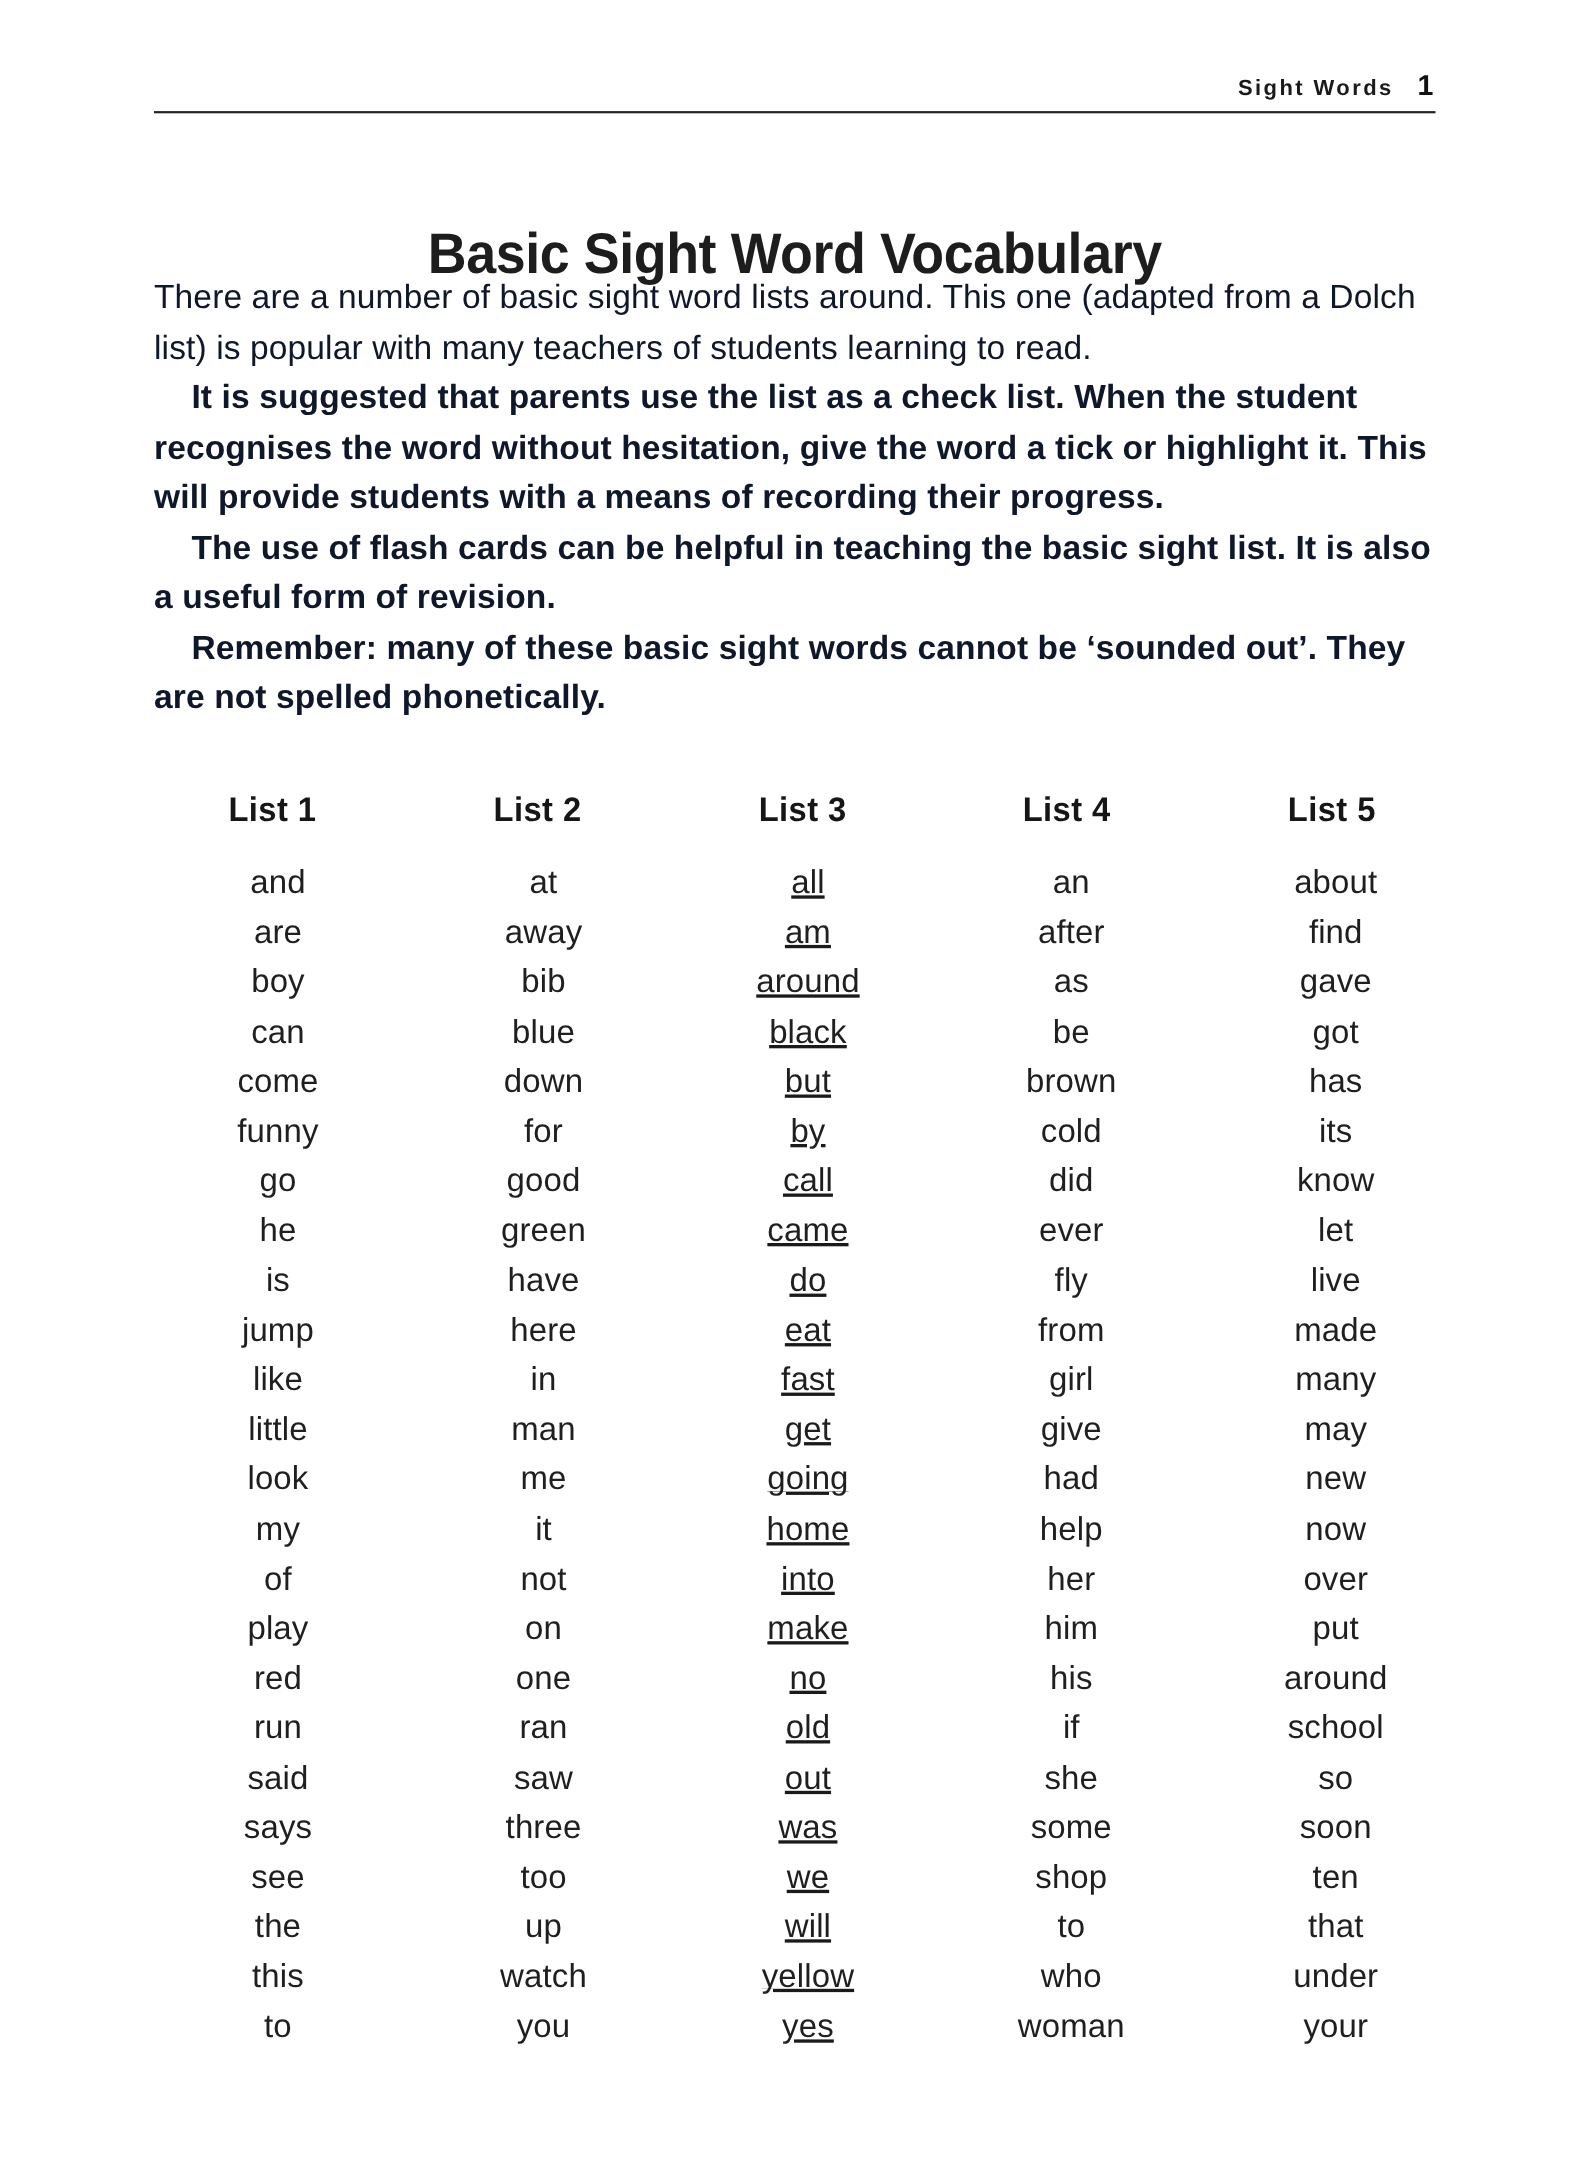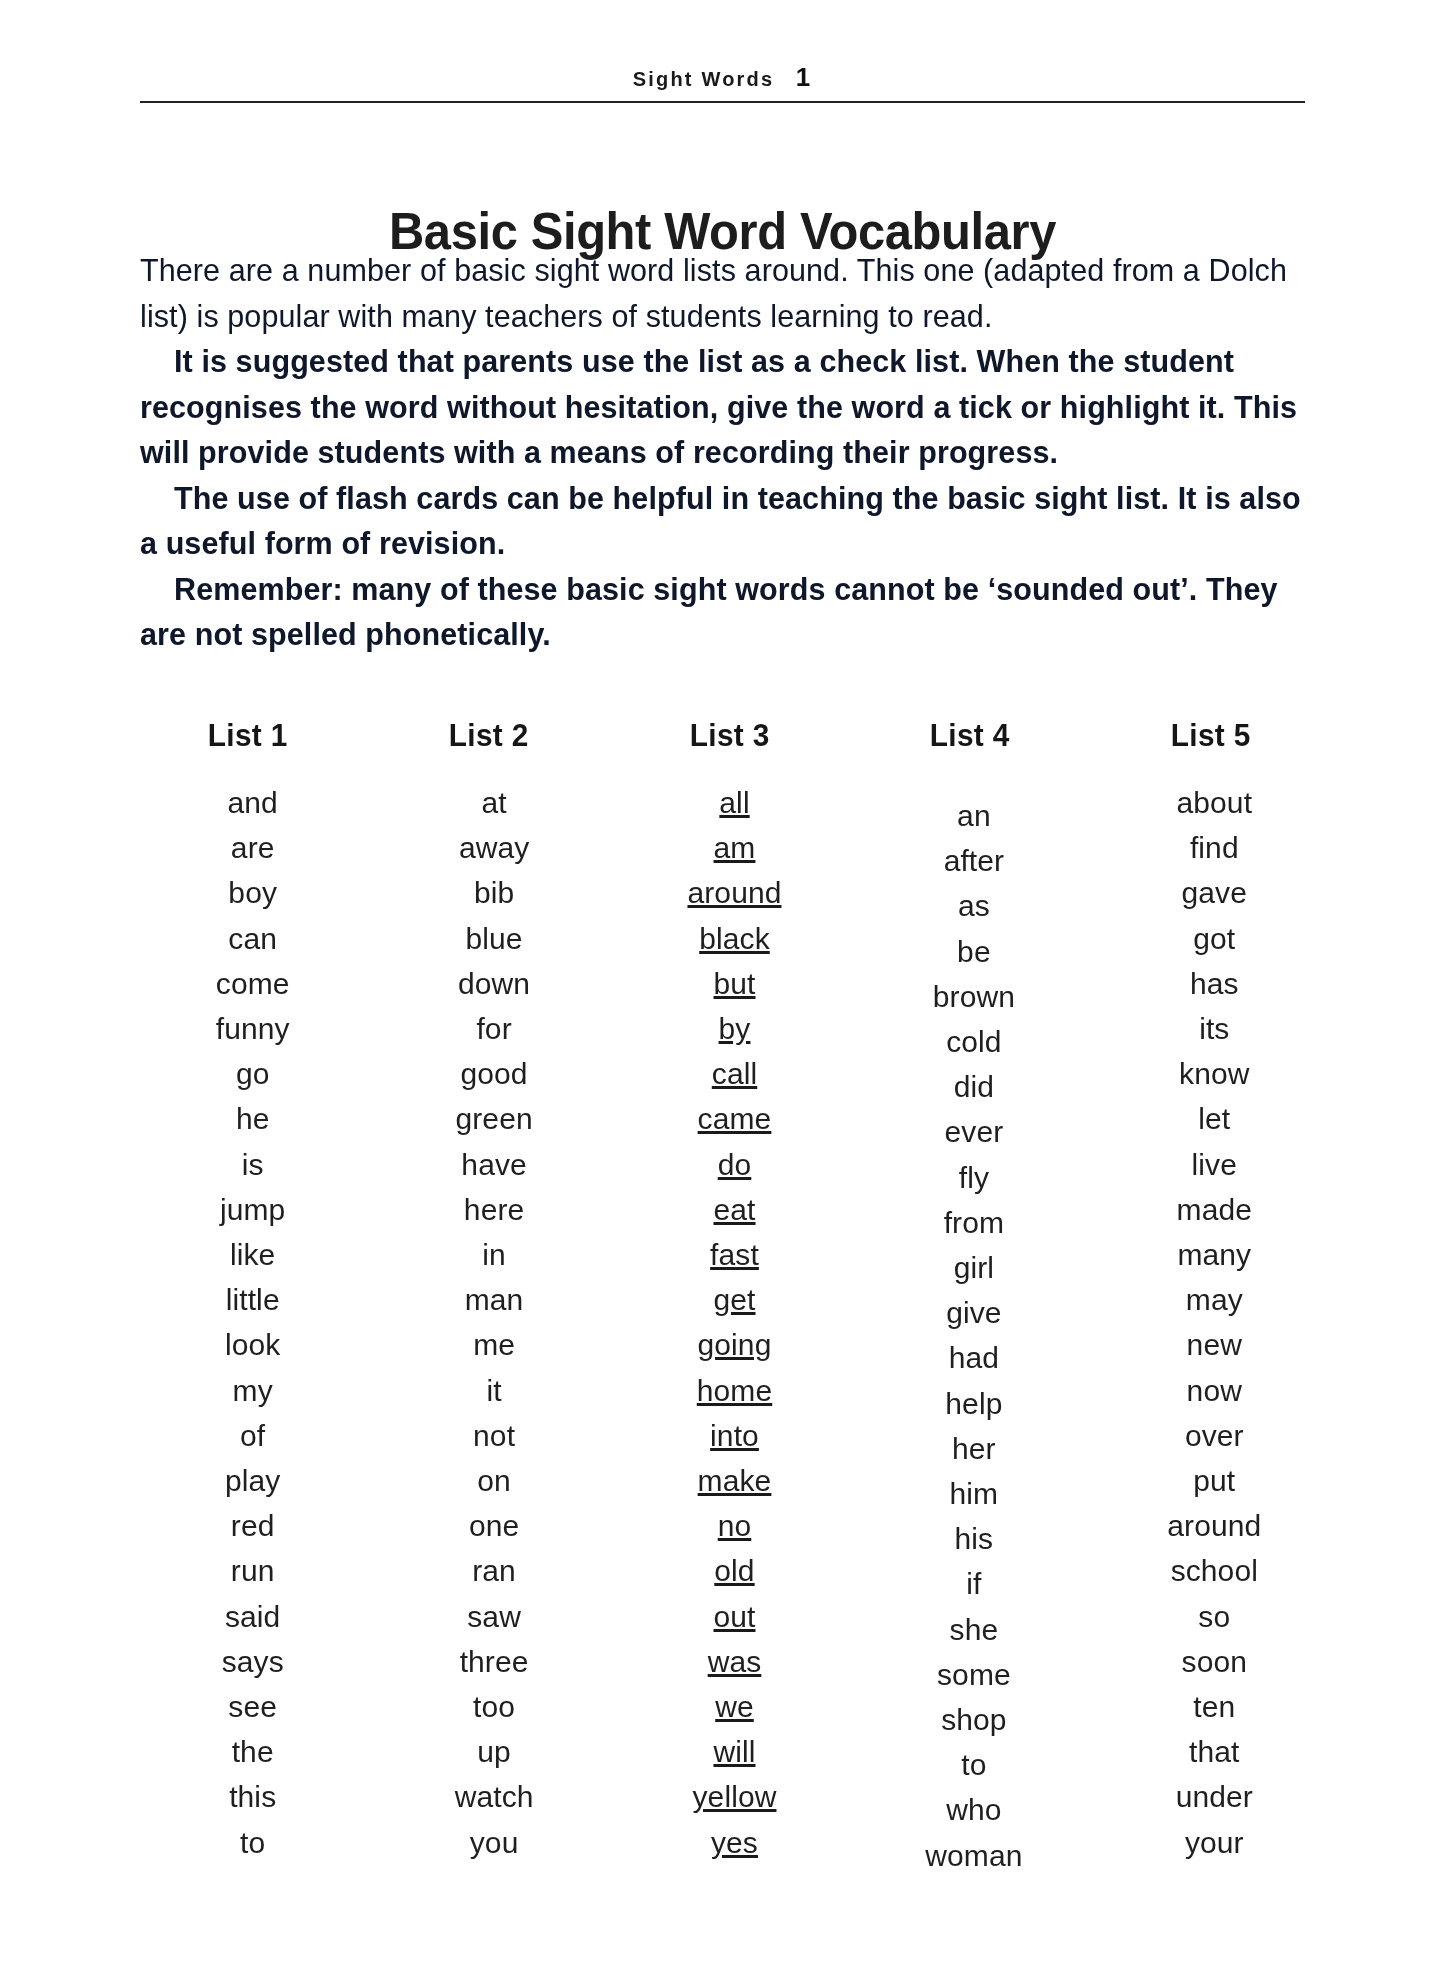--- a/index.html
+++ b/index.html
@@ -26,21 +26,21 @@
   .header {
     position: absolute;
     left: 140px;
     top: 62px;
     width: 1165px;
     height: 54px;
   }
   .header-inner {
     display: flex;
     align-items: baseline;
-    justify-content: center;
+    justify-content: flex-end;
     gap: 20px;
     padding-right: 2px;
     padding-bottom: 8px;
     border-bottom: 2.4px solid #222222;
   }
   .header-title {
     font-family: "Liberation Sans", sans-serif;
     font-size: 20px;
     font-weight: 700;
     letter-spacing: 2.2px;
@@ -126,21 +126,21 @@
     line-height: 45.2px;
     color: #1f1f1f;
     padding-left: 2px;
     letter-spacing: 0.1px;
     white-space: nowrap;
   }
   
   .list-col:nth-child(1) .list-words { padding-left: 0px; }
   .list-col:nth-child(2) .list-words { padding-left: 12px; }
   .list-col:nth-child(3) .list-words { padding-left: 22px; text-decoration: underline; }
-  .list-col:nth-child(4) .list-words { padding-left: 30px; margin-top: 13px; }
+  .list-col:nth-child(4) .list-words { padding-left: 30px; }
   .list-col:nth-child(5) .list-words { padding-left: 40px; }
 
   .list-col:nth-child(1) .list-head { margin-left: -8px; }
   .list-col:nth-child(2) .list-head { margin-left: 4px; }
   .list-col:nth-child(3) .list-head { margin-left: 14px; }
   .list-col:nth-child(4) .list-head { margin-left: 24px; }
   .list-col:nth-child(5) .list-head { margin-left: 34px; }
 </style>
 </head>
 <body>

